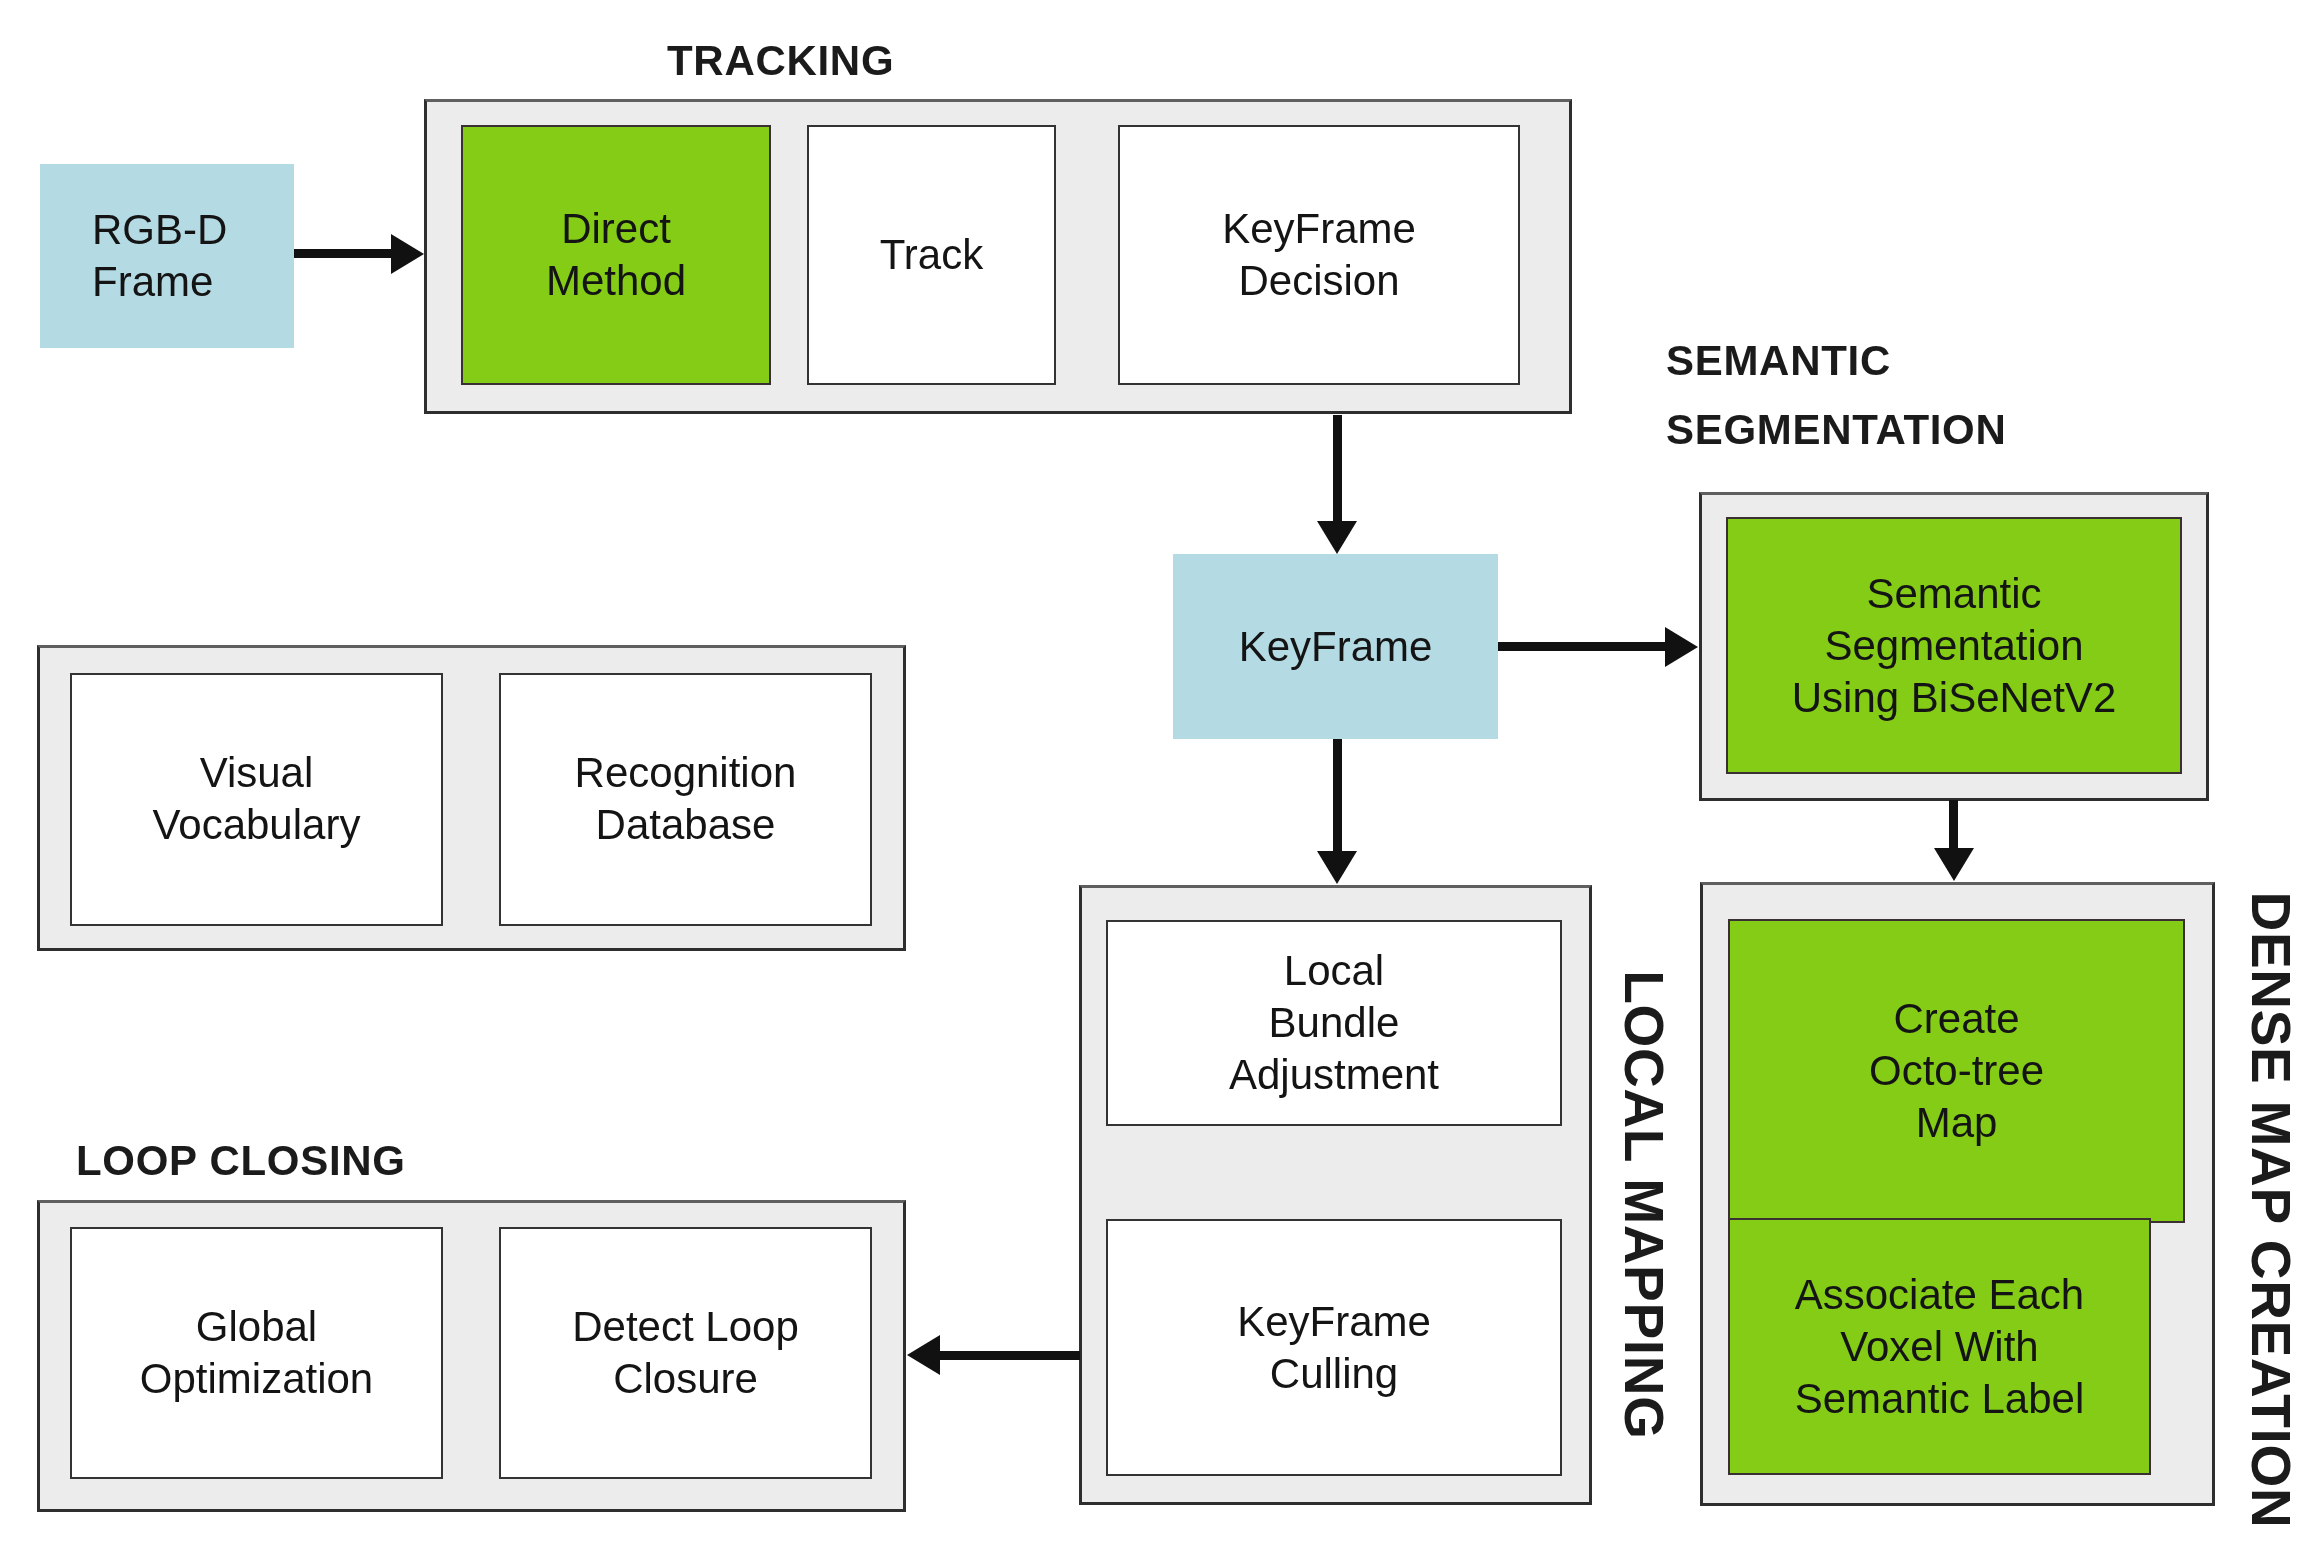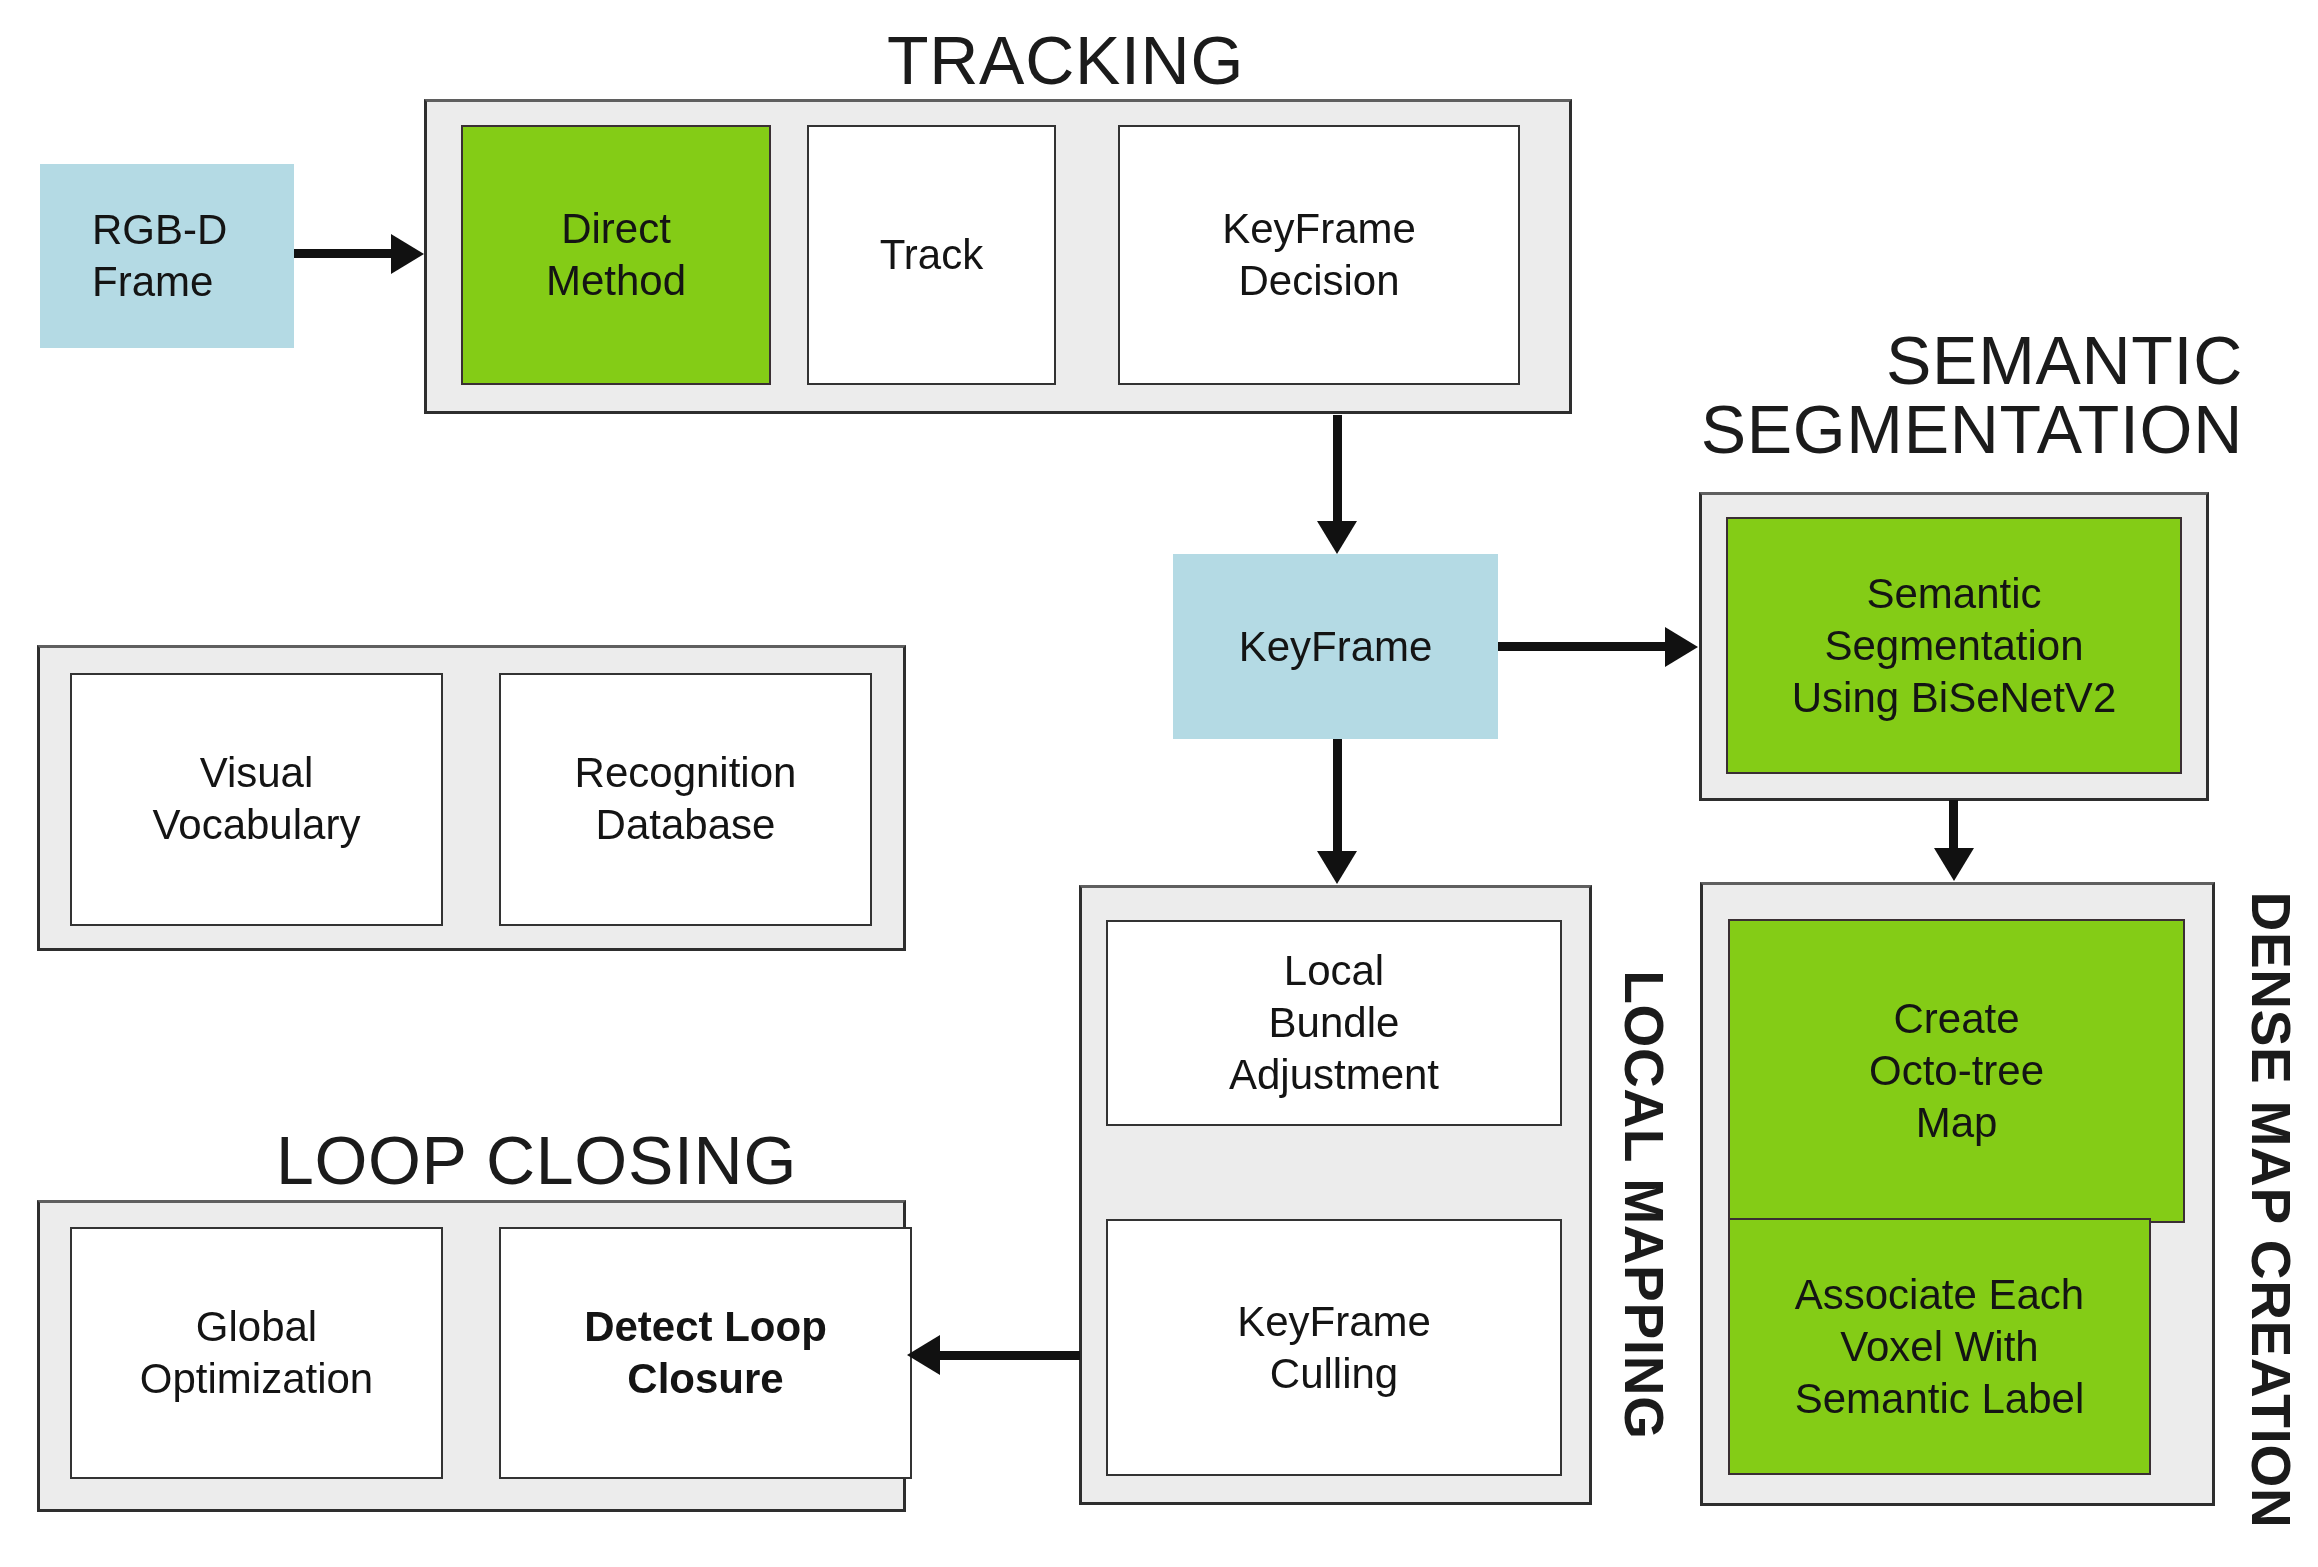--- a/index.html
+++ b/index.html
@@ -7,24 +7,24 @@
     position: relative;
     width: 2319px;
     height: 1567px;
     background: #ffffff;
     font-family: "Liberation Sans", "DejaVu Sans", sans-serif;
     color: #141414;
     overflow: hidden;
   }
   .title {
     position: absolute;
-    font-size: 68px;
-    font-weight: 400;
+    font-size: 42px;
+    font-weight: 700;
     color: #1b1b1b;
-    text-align: right;
+    text-align: left;
     white-space: pre-line;
     line-height: 69px;
     letter-spacing: 0.7px;
   }
   .vtitle {
     position: absolute;
     font-size: 55px;
     font-weight: 700;
     color: #1b1b1b;
     white-space: nowrap;
@@ -120,21 +120,21 @@
       <span class="lbl">Recognition
 Database</span>
     </div>
   </div>
 
   <div class="container" style="left:37px; top:1200px; width:869px; height:312px;">
     <div class="box" style="left:30px; top:24px; width:373px; height:252px;">
       <span class="lbl">Global
 Optimization</span>
     </div>
-    <div class="box" style="left:459px; top:24px; width:413px; height:252px;font-weight:bold;">
+    <div class="box" style="left:459px; top:24px; width:373px; height:252px;">
       <span class="lbl">Detect Loop
 Closure</span>
     </div>
   </div>
 
   <div class="container" style="left:1699px; top:492px; width:510px; height:309px;">
     <div class="box pink" style="left:24px; top:22.3px; width:456px; height:257px;">
       <span class="lbl">Semantic
 Segmentation
 Using BiSeNetV2</span>

